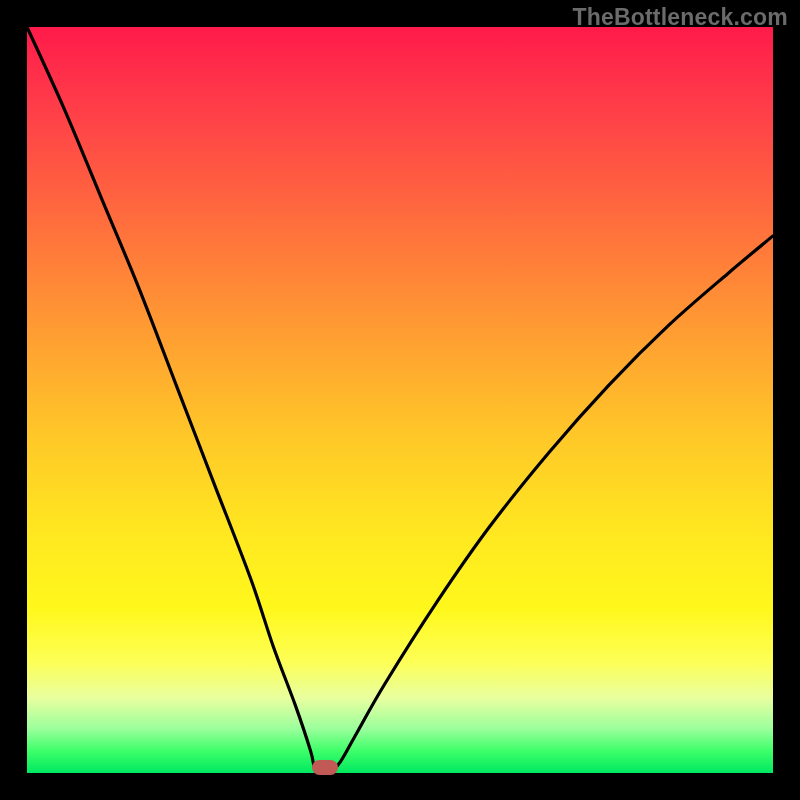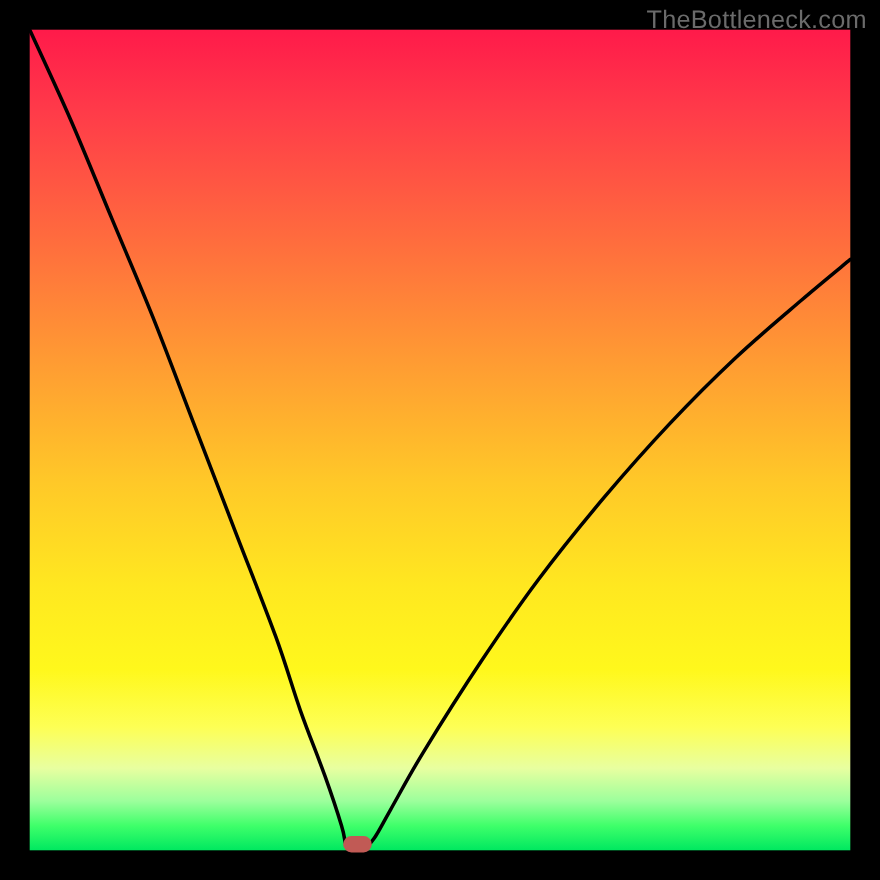--- a/index.html
+++ b/index.html
@@ -39,21 +39,21 @@
       #3fff6a 97%,
       #00e860 100%
     );
   }
   .watermark {
     position: absolute;
     top: 4px;
     right: 12px;
     color: #6b6b6b;
     font-size: 23px;
-    font-weight: 400;
+    font-weight: 700;
     letter-spacing: 0.2px;
   }
   svg.curve {
     position: absolute;
     left: 0;
     top: 0;
     width: 746px;
     height: 746px;
     overflow: visible;
   }

